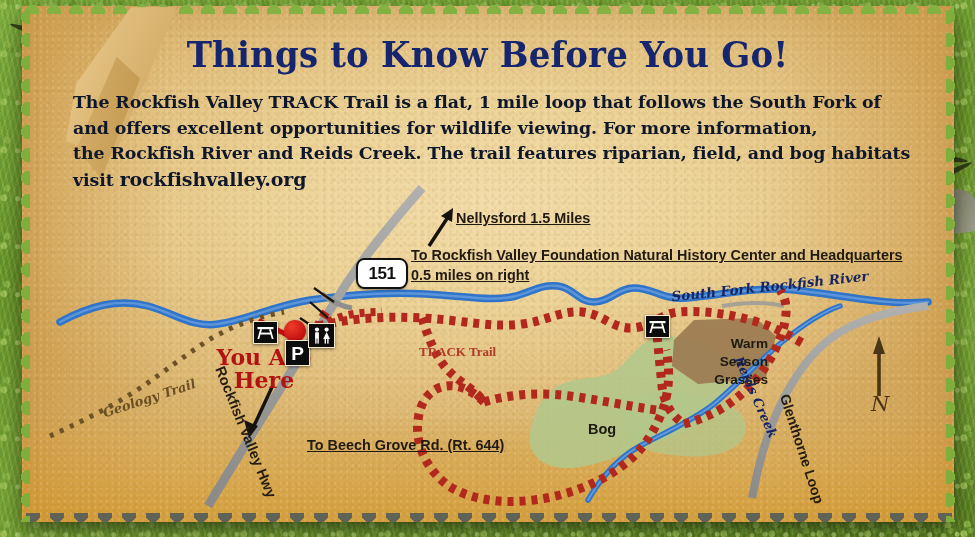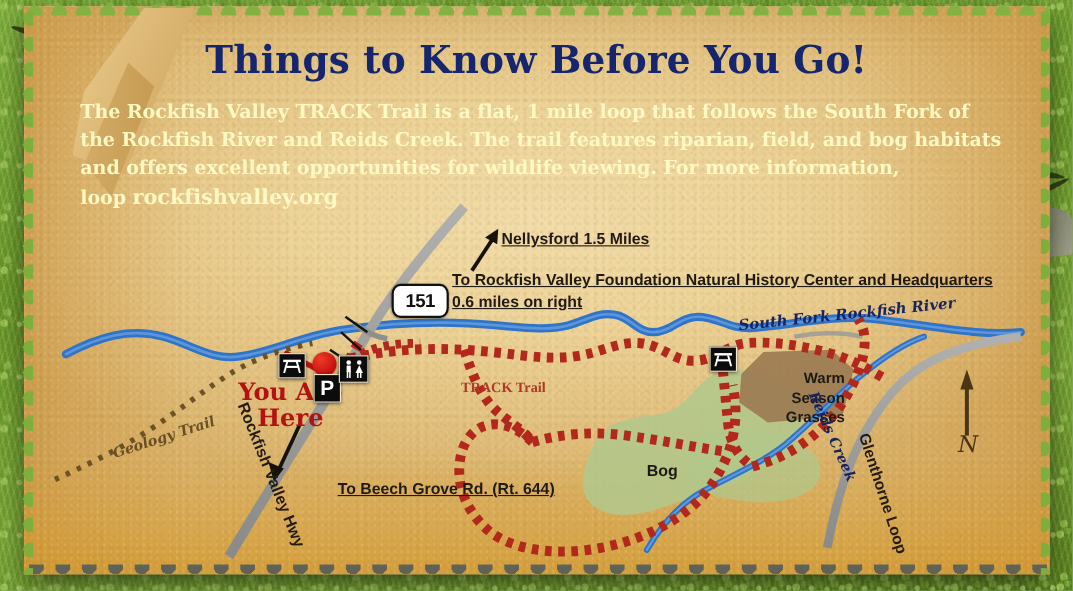--- a/index.html
+++ b/index.html
@@ -113,21 +113,21 @@
   
   .title{
     position:absolute;left:0;right:0;top:34px;text-align:center;
     font-family:"DejaVu Serif",serif;font-weight:bold;
     font-size:35px;letter-spacing:.2px;color:#15256e;
     transform:scaleX(.97);
   }
   .body-copy{
     position:absolute;left:73px;top:90px;width:865px;
     font-family:"DejaVu Serif",serif;font-weight:bold;
-    font-size:17.4px;line-height:25.5px;color:#fef9c3;
+    font-size:17.4px;line-height:25.5px;color:#0f172a;
     letter-spacing:-.1px;
   }
   .body-copy .url{font-size:19px;margin-top:16px;}
 
   
   .address{
     position:absolute;left:73px;top:203px;
     font-family:"Liberation Sans",sans-serif;font-weight:bold;
     font-size:14.6px;line-height:20.6px;color:#2a2017;
   }
@@ -344,21 +344,21 @@
         <line x1="292" y1="282" x2="312" y2="296"></line>
         <line x1="288" y1="296" x2="306" y2="312"></line>
         <line x1="278" y1="312" x2="296" y2="324"></line>
       </g>
     </svg>
 
     <div class="lbl blk nellys">Nellysford 1.5 Miles</div>
 
     <div class="lbl blk to-rvf">
       <div>To Rockfish Valley Foundation Natural History Center and Headquarters</div>
-      <div>0.6 miles on right</div>
+      <div>0.5 miles on right</div>
     </div>
 
     <div class="lbl blk to-beech">
       <div>To Beech Grove Rd. (Rt. 644)</div>
     </div>
 
     <div class="you-are">
       <div>You Are</div>
       <div>Here</div>
     </div>
@@ -419,22 +419,22 @@
         <polygon points="12.0,4.2 13.8,4.2 16.6,14 14.8,14" fill="#fff"></polygon>
         <rect x="2.0" y="7.6" width="13" height="1.9" fill="#fff"></rect>
       </svg>
     </div>
   </div>
 
   <div class="title">Things to Know Before You Go!</div>
 
   <div class="body-copy">
     <div>The Rockfish Valley TRACK Trail is a flat, 1 mile loop that follows the South Fork of</div>
+    <div>and offers excellent opportunities for wildlife viewing. For more information,</div>
     <div>the Rockfish River and Reids Creek. The trail features riparian, field, and bog habitats</div>
-    <div>and offers excellent opportunities for wildlife viewing. For more information,</div>
     <div>
-      <span>loop</span>
+      <span>visit</span>
       <span class="url">rockfishvalley.org</span>
     </div>
   </div>
 
 
 </div>
 
 </body></html>

